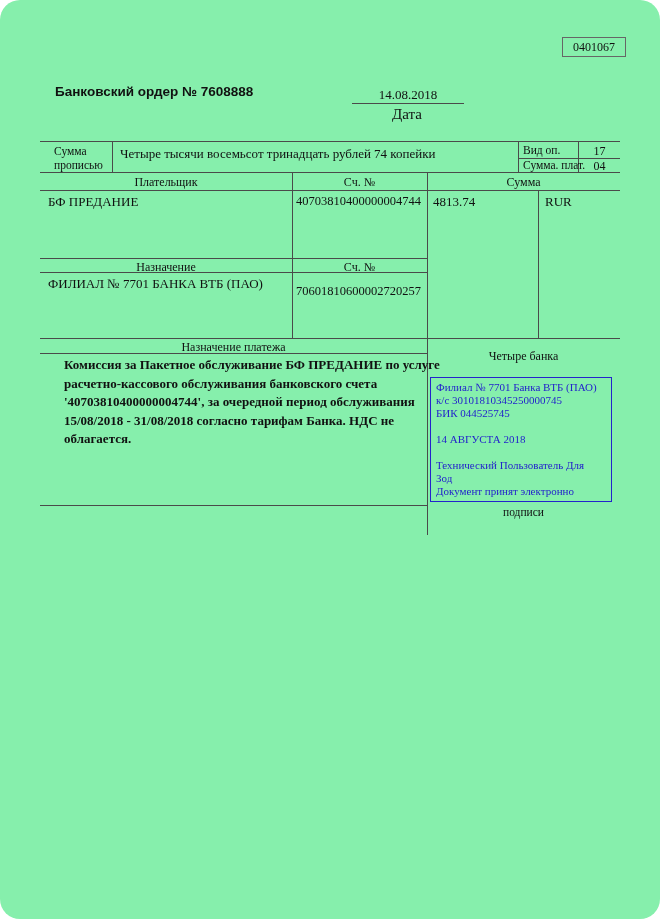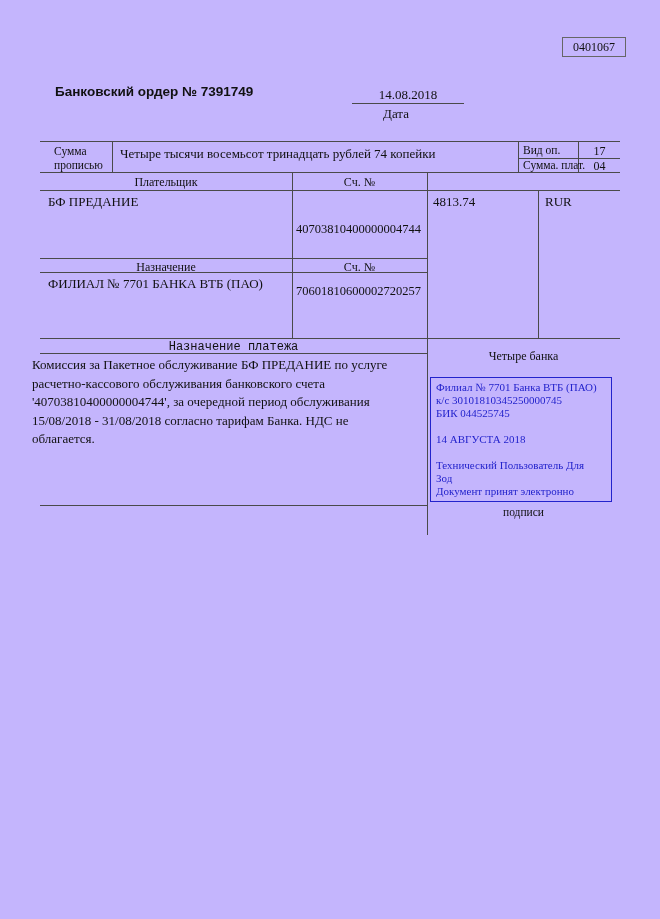--- a/index.html
+++ b/index.html
@@ -3,70 +3,71 @@
 <meta charset="utf-8">
 <style>
   :root{
     --stamp-blue:#2323cc;
     --line:#4a4a4a;
   }
   html,body{margin:0;padding:0;background:#fff;}
   #page{
     position:relative;
     width:660px;height:919px;
-    background:#c4b5fd;
+    background:#86efac;
     font-family:"Liberation Serif", serif;
     color:#111;
     overflow:hidden;
+    border-radius:20px;
   }
   .hline{position:absolute;height:1px;background:var(--line);}
   .vline{position:absolute;width:1px;background:var(--line);}
   .abs{position:absolute;white-space:nowrap;}
   .center{text-align:center;}
   .form-code{
     position:absolute;left:562px;top:37px;width:62px;height:18px;
     border:1px solid #666;font-size:12px;line-height:18px;text-align:center;
   }
   .doc-title{
     position:absolute;left:55px;top:84px;
     font-family:"Liberation Sans", sans-serif;font-weight:bold;font-size:13.5px;
   }
   .date-value{position:absolute;left:352px;top:87px;width:112px;text-align:center;font-size:13px;}
   .date-underline{position:absolute;left:352px;top:103px;width:112px;height:1px;background:var(--line);}
-  .date-label{position:absolute;left:340px;top:106px;width:112px;text-align:center;font-size:13px;}
+  .date-label{position:absolute;left:351px;top:106px;width:112px;text-align:center;font-size:15px;}
   .small-label{font-size:11.5px;}
   .hdr{font-size:12px;}
   .data{font-size:13px;}
   .acct{font-size:12.5px;letter-spacing:0;}
   .amount-words-label{
     position:absolute;left:46px;top:144px;width:62px;
     font-size:11.5px;line-height:14px;white-space:normal;margin-left:8px;
   }
   .purpose-text{
-    position:absolute;left:32px;top:356px;width:380px;
-    font-size:13px;line-height:18.5px;white-space:normal;
+    position:absolute;left:64px;top:356px;width:380px;
+    font-size:13px;line-height:18.5px;white-space:normal;font-weight:bold;
   }
   .stamp-box{
     position:absolute;left:430px;top:377px;width:182px;height:125px;
     border:1px solid var(--stamp-blue);
     color:var(--stamp-blue);
     font-size:11px;line-height:13px;
     padding:3px 5px;box-sizing:border-box;
   }
   .stamp-line{min-height:13px;white-space:nowrap;overflow:hidden;}
   .sign-label{position:absolute;left:427px;top:506px;width:193px;text-align:center;font-size:11.5px;}
 </style>
 </head>
 <body>
 
 <div id="page">
 
   <div class="form-code"><span>0401067</span></div>
 
-  <div class="doc-title">Банковский ордер № 7391749</div>
+  <div class="doc-title">Банковский ордер № 7608888</div>
   <div class="date-value">14.08.2018</div>
   <div class="date-underline"></div>
   <div class="date-label">Дата</div>
 
   <div class="hline" style="left:40px;top:141px;width:580px;"></div>
   <div class="hline" style="left:518px;top:158px;width:102px;"></div>
   <div class="hline" style="left:40px;top:172px;width:580px;"></div>
   <div class="hline" style="left:40px;top:190px;width:580px;"></div>
   <div class="hline" style="left:40px;top:258px;width:387px;"></div>
   <div class="hline" style="left:40px;top:272px;width:387px;"></div>
@@ -83,33 +84,34 @@
 
   <div class="amount-words-label">Сумма прописью</div>
   <div class="abs data" style="left:120px;top:146px;width:394px;">Четыре тысячи восемьсот тринадцать рублей 74 копейки</div>
   <div class="abs small-label" style="left:523px;top:144px;">Вид оп.</div>
   <div class="abs hdr center" style="left:579px;top:144px;width:41px;">17</div>
   <div class="abs small-label" style="left:523px;top:159px;">Сумма. плат.</div>
   <div class="abs hdr center" style="left:579px;top:159px;width:41px;">04</div>
 
   <div class="abs hdr center" style="left:40px;top:175px;width:252px;">Плательщик</div>
   <div class="abs hdr center" style="left:292px;top:175px;width:135px;">Сч. №</div>
+  <div class="abs hdr center" style="left:427px;top:175px;width:193px;">Сумма</div>
 
   <div class="abs data" style="left:48px;top:194px;">БФ ПРЕДАНИЕ</div>
-  <div class="abs acct" style="left:296px;top:194px;margin-top:28px;">40703810400000004744</div>
+  <div class="abs acct" style="left:296px;top:194px;">40703810400000004744</div>
   <div class="abs data" style="left:433px;top:194px;">4813.74</div>
   <div class="abs data" style="left:545px;top:194px;">RUR</div>
 
   <div class="abs hdr center" style="left:40px;top:260px;width:252px;">Назначение</div>
   <div class="abs hdr center" style="left:292px;top:260px;width:135px;">Сч. №</div>
 
   <div class="abs data" style="left:48px;top:276px;">ФИЛИАЛ № 7701 БАНКА ВТБ (ПАО)</div>
   <div class="abs acct" style="left:296px;top:284px;">70601810600002720257</div>
 
-  <div class="abs hdr center" style="left:40px;top:340px;width:387px;font-family:Liberation Mono, monospace;">Назначение платежа</div>
+  <div class="abs hdr center" style="left:40px;top:340px;width:387px;">Назначение платежа</div>
   <div class="purpose-text">Комиссия за Пакетное обслуживание БФ ПРЕДАНИЕ по услуге расчетно-кассового обслуживания банковского счета '40703810400000004744', за очередной период обслуживания 15/08/2018 - 31/08/2018 согласно тарифам Банка. НДС не облагается.</div>
 
   <div class="abs hdr center" style="left:427px;top:349px;width:193px;">Четыре банка</div>
   <div class="stamp-box">
     <div class="stamp-line">Филиал № 7701 Банка ВТБ (ПАО)</div>
     <div class="stamp-line">к/с 30101810345250000745</div>
     <div class="stamp-line">БИК 044525745</div>
     <div class="stamp-line"></div>
     <div class="stamp-line">14 АВГУСТА 2018</div>
     <div class="stamp-line"></div>

